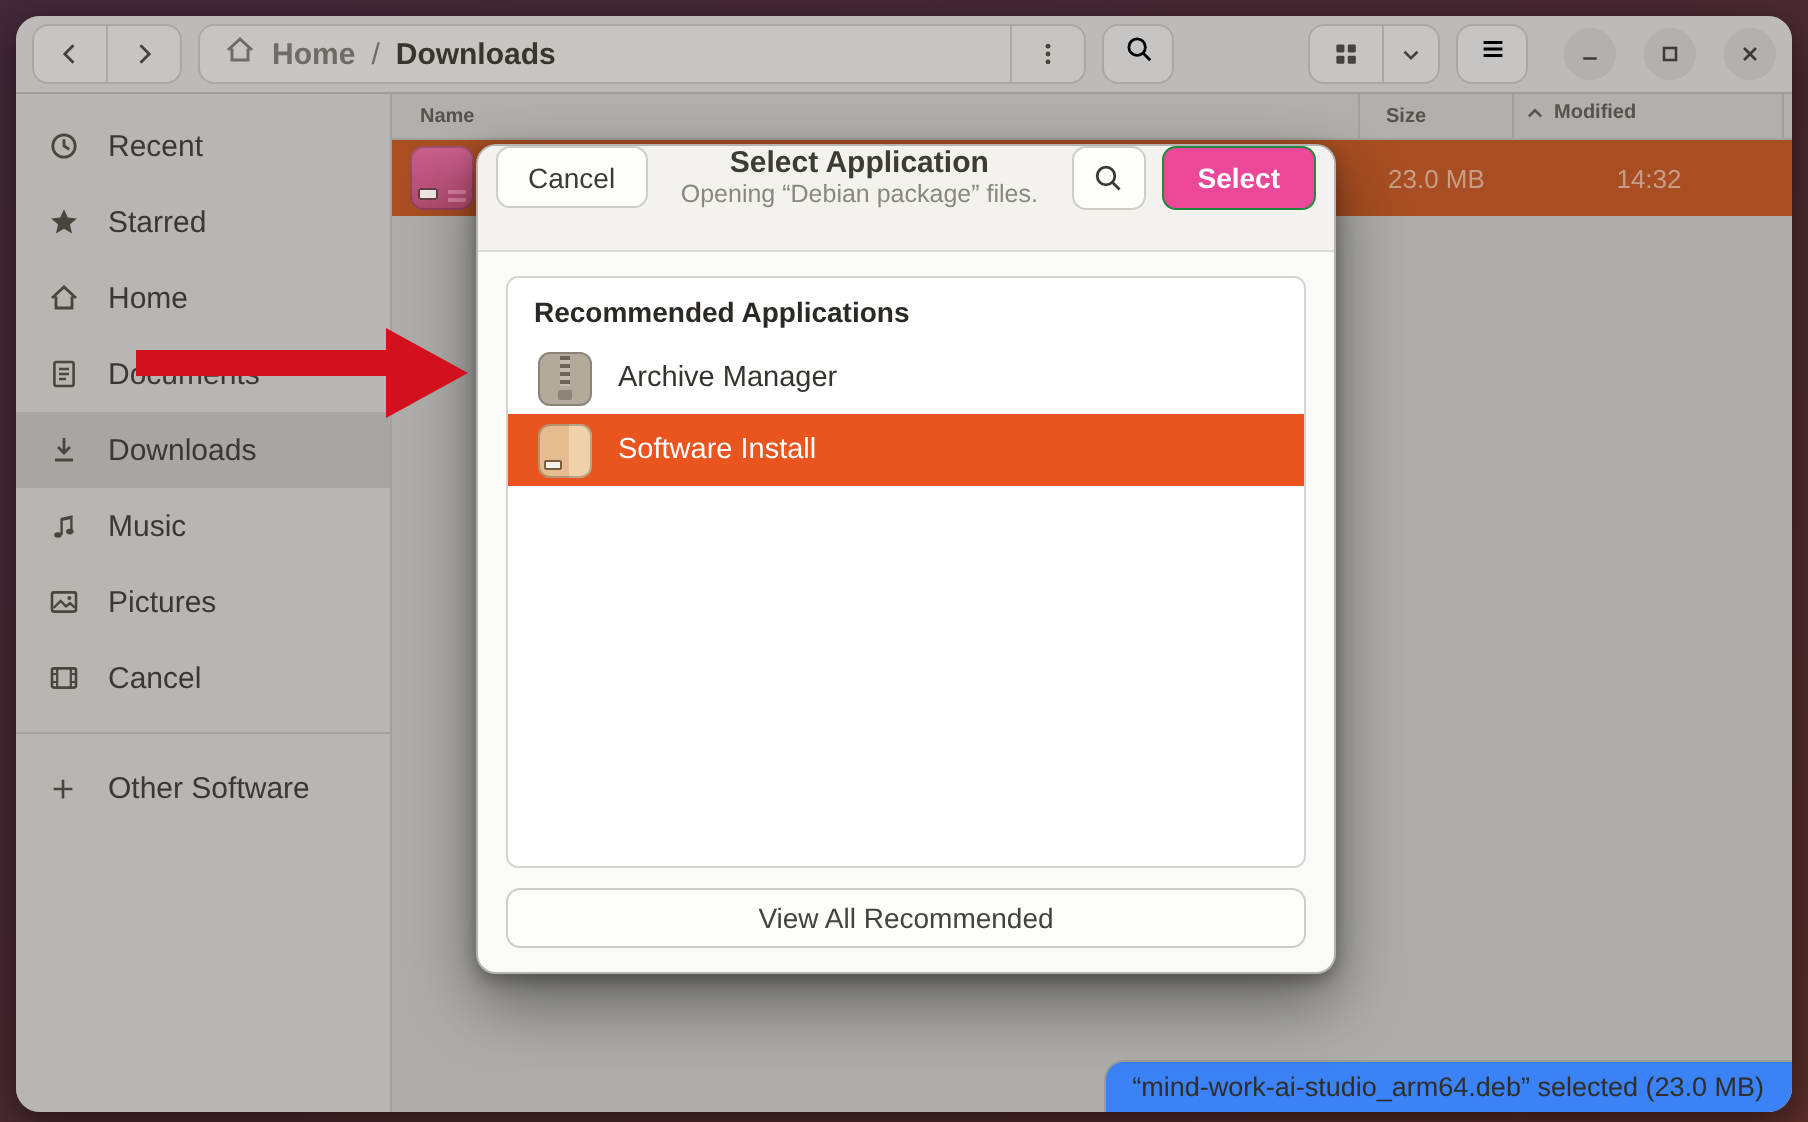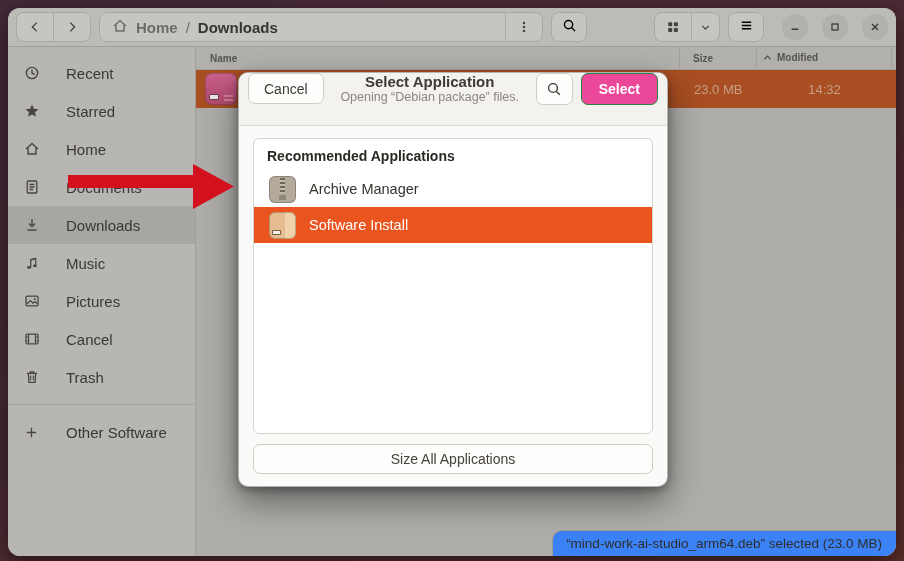--- a/index.html
+++ b/index.html
@@ -29,21 +29,21 @@
   .crumb-cur { color:#37352f; }
   .hb-single { width:36px; margin-left:8px; justify-content:center; }
   .right-cluster { margin-left:auto; display:flex; align-items:center; }
   .win-controls { display:flex; align-items:center; gap:14px; margin-left:18px; margin-right:2px; }
   .wc { width:26px; height:26px; border-radius:50%; background:#b2b1ad; color:#3c3a37;
         display:flex; align-items:center; justify-content:center; }
 
   
   .sidebar { position:absolute; left:0; top:39px; bottom:0; width:188px;
              background:#b7b6b2; border-right:1px solid #a2a19d; padding-top:7px; }
-  .side-item { height:38px; display:flex; align-items:center; gap:26px; padding-left:15px;
+  .side-item { height:38px; display:flex; align-items:center; gap:14px; padding-left:15px;
                font-size:15px; color:#3a3836; }
   .side-item .icn { width:17px; display:flex; justify-content:center; color:#48463f; }
   .side-item.selected { background:#a7a6a2; }
   .side-sep { height:1px; background:#a2a19d; margin:8px 0; }
 
   
   .main { position:absolute; left:188px; top:39px; right:0; bottom:0; background:#aeadaa; }
   .list-header { position:absolute; top:0; left:0; right:0; height:23px; background:#b1b0ac;
                  border-bottom:1px solid #a2a19d; display:flex; align-items:center;
                  font-size:10px; font-weight:bold; color:#55534f; }
@@ -289,30 +289,20 @@
       </div>
       <div class="side-item">
         <span class="icn">
           <svg width="16" height="16" viewBox="0 0 16 16" fill="none" stroke="currentColor" stroke-width="1.3">
               <rect x="2" y="3.2" width="12" height="9.6" rx="1"></rect>
               <path d="M4.6 3.4 V12.6 M11.4 3.4 V12.6 M2.2 6 H4.4 M2.2 10 H4.4 M11.6 6 H13.8 M11.6 10 H13.8" stroke-width="1.1"></path>
             </svg>
         </span>
         <span>Cancel</span>
       </div>
-      <div class="side-item">
-        <span class="icn">
-          <svg width="16" height="16" viewBox="0 0 16 16" fill="none" stroke="currentColor" stroke-width="1.3">
-              <path d="M3 4.3 H13 M6.3 4 V2.8 H9.7 V4"></path>
-              <path d="M4.3 4.5 L5 13.4 H11 L11.7 4.5"></path>
-              <path d="M6.6 6.5 V11.3 M9.4 6.5 V11.3" stroke-width="1.1"></path>
-            </svg>
-        </span>
-        <span>Trash</span>
-      </div>
       <div class="side-sep"></div>
       <div class="side-item">
         <span class="icn">
           <svg width="15" height="15" viewBox="0 0 16 16" stroke="currentColor" stroke-width="1.4">
               <path d="M8 3 V13 M3 8 H13"></path>
             </svg>
         </span>
         <span>Other Software</span>
       </div>
     </div>
@@ -375,20 +365,20 @@
         <div class="lb-section">Recommended Applications</div>
         <div class="app-row">
           <span class="app-icon icon-archive"></span>
           <span>Archive Manager</span>
         </div>
         <div class="app-row selected">
           <span class="app-icon icon-software"></span>
           <span>Software Install</span>
         </div>
       </div>
-      <div class="btn btn-viewall">Size All Applications</div>
+      <div class="btn btn-viewall">View All Recommended</div>
     </div>
   </div>
 
   <svg class="arrow-overlay" width="904" height="561" viewBox="0 0 904 561">
     <polygon points="68,175 193,175 193,164 234,186.5 193,209 193,188 68,188" fill="#d2101e"></polygon>
   </svg>
 </div>
 
 </body></html>

